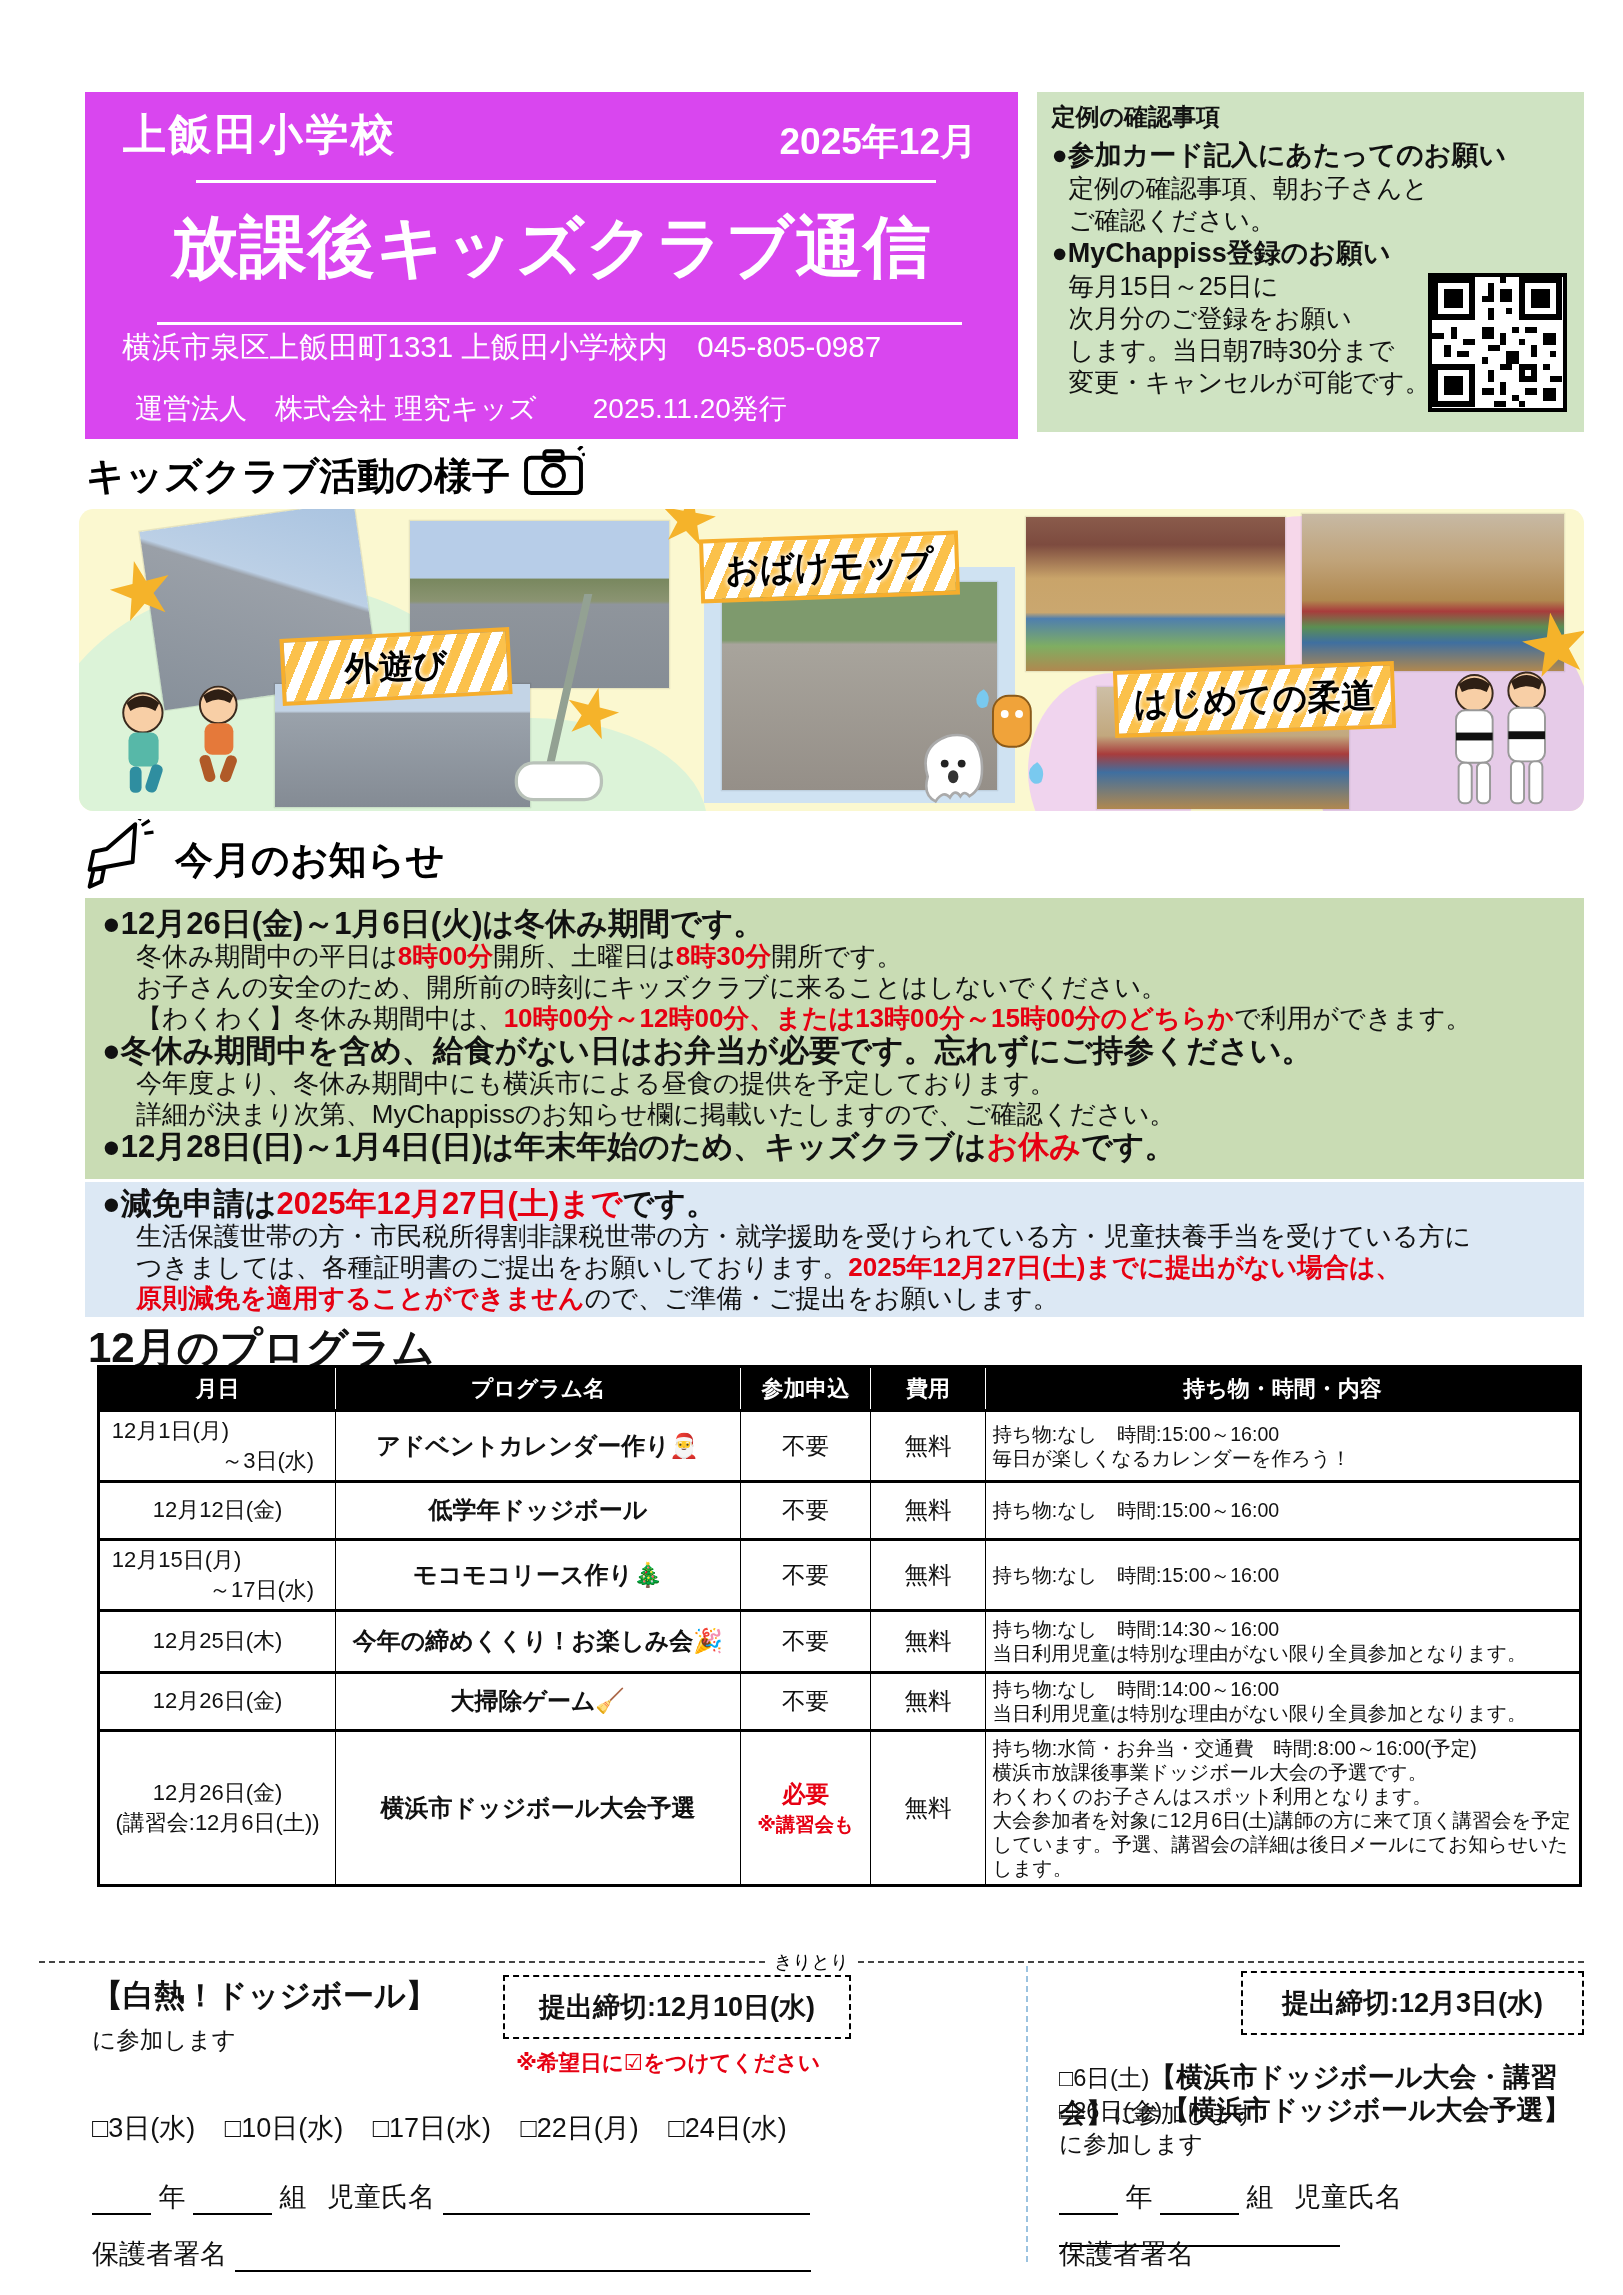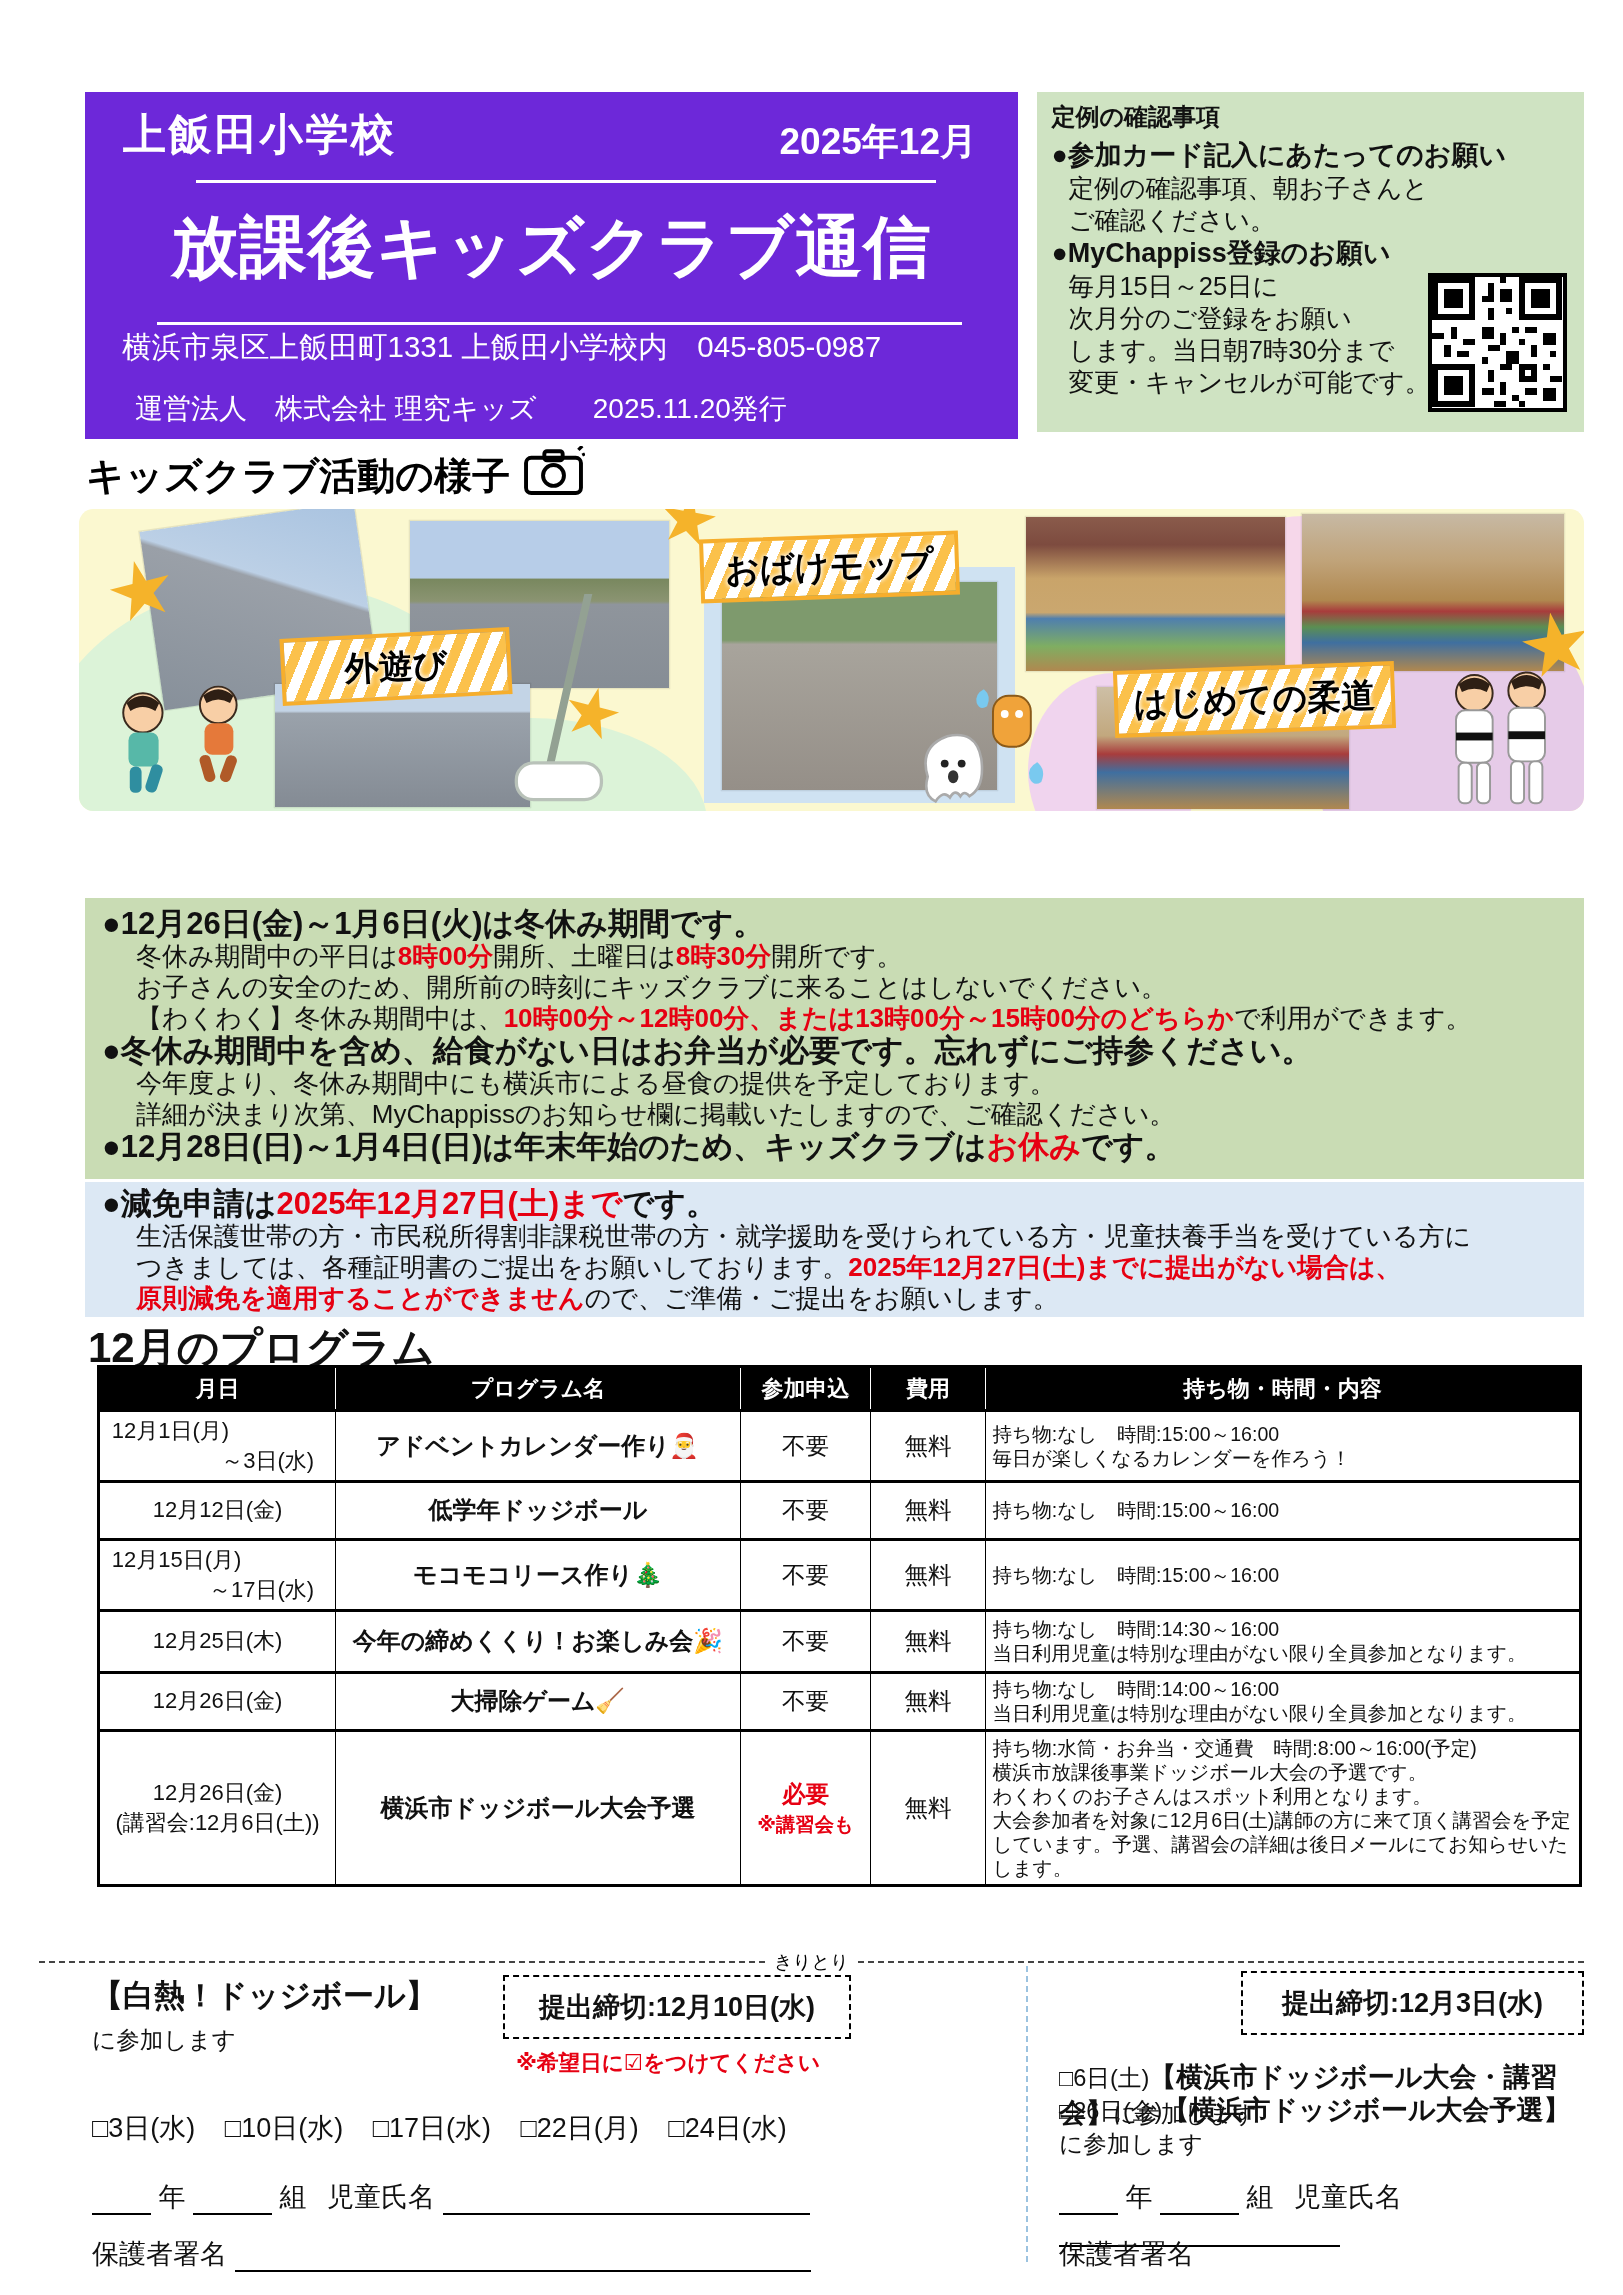--- a/index.html
+++ b/index.html
@@ -1,20 +1,20 @@
 <!DOCTYPE html>
 <html style="font-size:10.5px"><head>
 <meta charset="utf-8">
 <style>
   html,body{margin:0;padding:0;background:#e8e8e8;}
   .page{position:relative;width:1623px;height:2295px;background:#ffffff;
         font-family:"Liberation Sans","DejaVu Sans",sans-serif;color:#111;overflow:hidden;}
 
   
-  .header-box{position:absolute;left:85px;top:92px;width:933px;height:347px;background:#6d28d9;}
+  .header-box{position:absolute;left:85px;top:92px;width:933px;height:347px;background:#d946ef;}
   .h-school{position:absolute;left:38px;top:14.4px;font-size:43px;font-weight:700;color:#fff;letter-spacing:2.6px;}
   .h-issue{position:absolute;right:41px;top:25px;font-size:37px;font-weight:700;color:#fff;}
   .h-rule{position:absolute;height:3.3px;background:#fff;}
   .h-rule1{left:111px;top:88px;width:740px;}
   .h-rule2{left:72px;top:230px;width:805px;}
   .h-title{position:absolute;left:0;top:110px;width:100%;text-align:center;font-size:67px;font-weight:700;color:#fff;letter-spacing:1.3px;}
   .h-addr{position:absolute;left:37px;top:236px;font-size:29.5px;color:#fff;}
   .h-pub{position:absolute;left:50px;top:298px;font-size:28px;color:#fff;}
 
   
@@ -263,20 +263,32 @@
         <rect x="136" y="144" width="20" height="64" rx="8" fill="#fff" stroke="#999" stroke-width="3"></rect>
         <rect x="164" y="144" width="20" height="64" rx="8" fill="#fff" stroke="#999" stroke-width="3"></rect>
       </svg>
     </div>
 
     <div class="badge" style="left:202px;top:124px;width:230px;height:67px;transform:rotate(-3deg);">外遊び</div>
     <div class="badge" style="left:621px;top:26px;width:259px;height:64px;transform:rotate(-2deg);">おばけモップ</div>
     <div class="badge" style="left:1035px;top:157px;width:281px;height:67px;transform:rotate(-2deg);">はじめての柔道</div>
   </div>
 
+  <div class="sec-head sec-news">
+    <span>
+      <svg width="79" height="73" viewBox="0 0 120 112">
+        <path d="M78 8 L34 46 L14 50 L8 78 L30 74 L74 66 Z" fill="#fff" stroke="#000" stroke-width="6" stroke-linejoin="round"></path>
+        <path d="M14 78 L8 104 L26 96 L30 76 Z" fill="#fff" stroke="#000" stroke-width="6" stroke-linejoin="round"></path>
+        <line x1="88" y1="10" x2="100" y2="2" stroke="#000" stroke-width="5"></line>
+        <line x1="92" y1="22" x2="106" y2="20" stroke="#000" stroke-width="5"></line>
+        <line x1="84" y1="2" x2="86" y2="-2" stroke="#000" stroke-width="5"></line>
+      </svg>
+    </span>
+    <span>今月のお知らせ</span>
+  </div>
 
   <div class="gbox">
     <div class="an-head"><span>●12月26日(金)～1月6日(火)は冬休み期間です。</span></div>
     <div class="an-body"><span>冬休み期間中の平日は</span><span class="red">8時00分</span><span>開所、土曜日は</span><span class="red">8時30分</span><span>開所です。</span></div>
     <div class="an-body"><span>お子さんの安全のため、開所前の時刻にキッズクラブに来ることはしないでください。</span></div>
     <div class="an-body"><span>【わくわく】冬休み期間中は、</span><span class="red">10時00分～12時00分、または13時00分～15時00分のどちらか</span><span>で利用ができます。</span></div>
     <div class="an-head"><span>●冬休み期間中を含め、給食がない日はお弁当が必要です。忘れずにご持参ください。</span></div>
     <div class="an-body"><span>今年度より、冬休み期間中にも横浜市による昼食の提供を予定しております。</span></div>
     <div class="an-body"><span>詳細が決まり次第、MyChappissのお知らせ欄に掲載いたしますので、ご確認ください。</span></div>
     <div class="an-head"><span>●12月28日(日)～1月4日(日)は年末年始のため、キッズクラブは</span><span class="red">お休み</span><span>です。</span></div>

